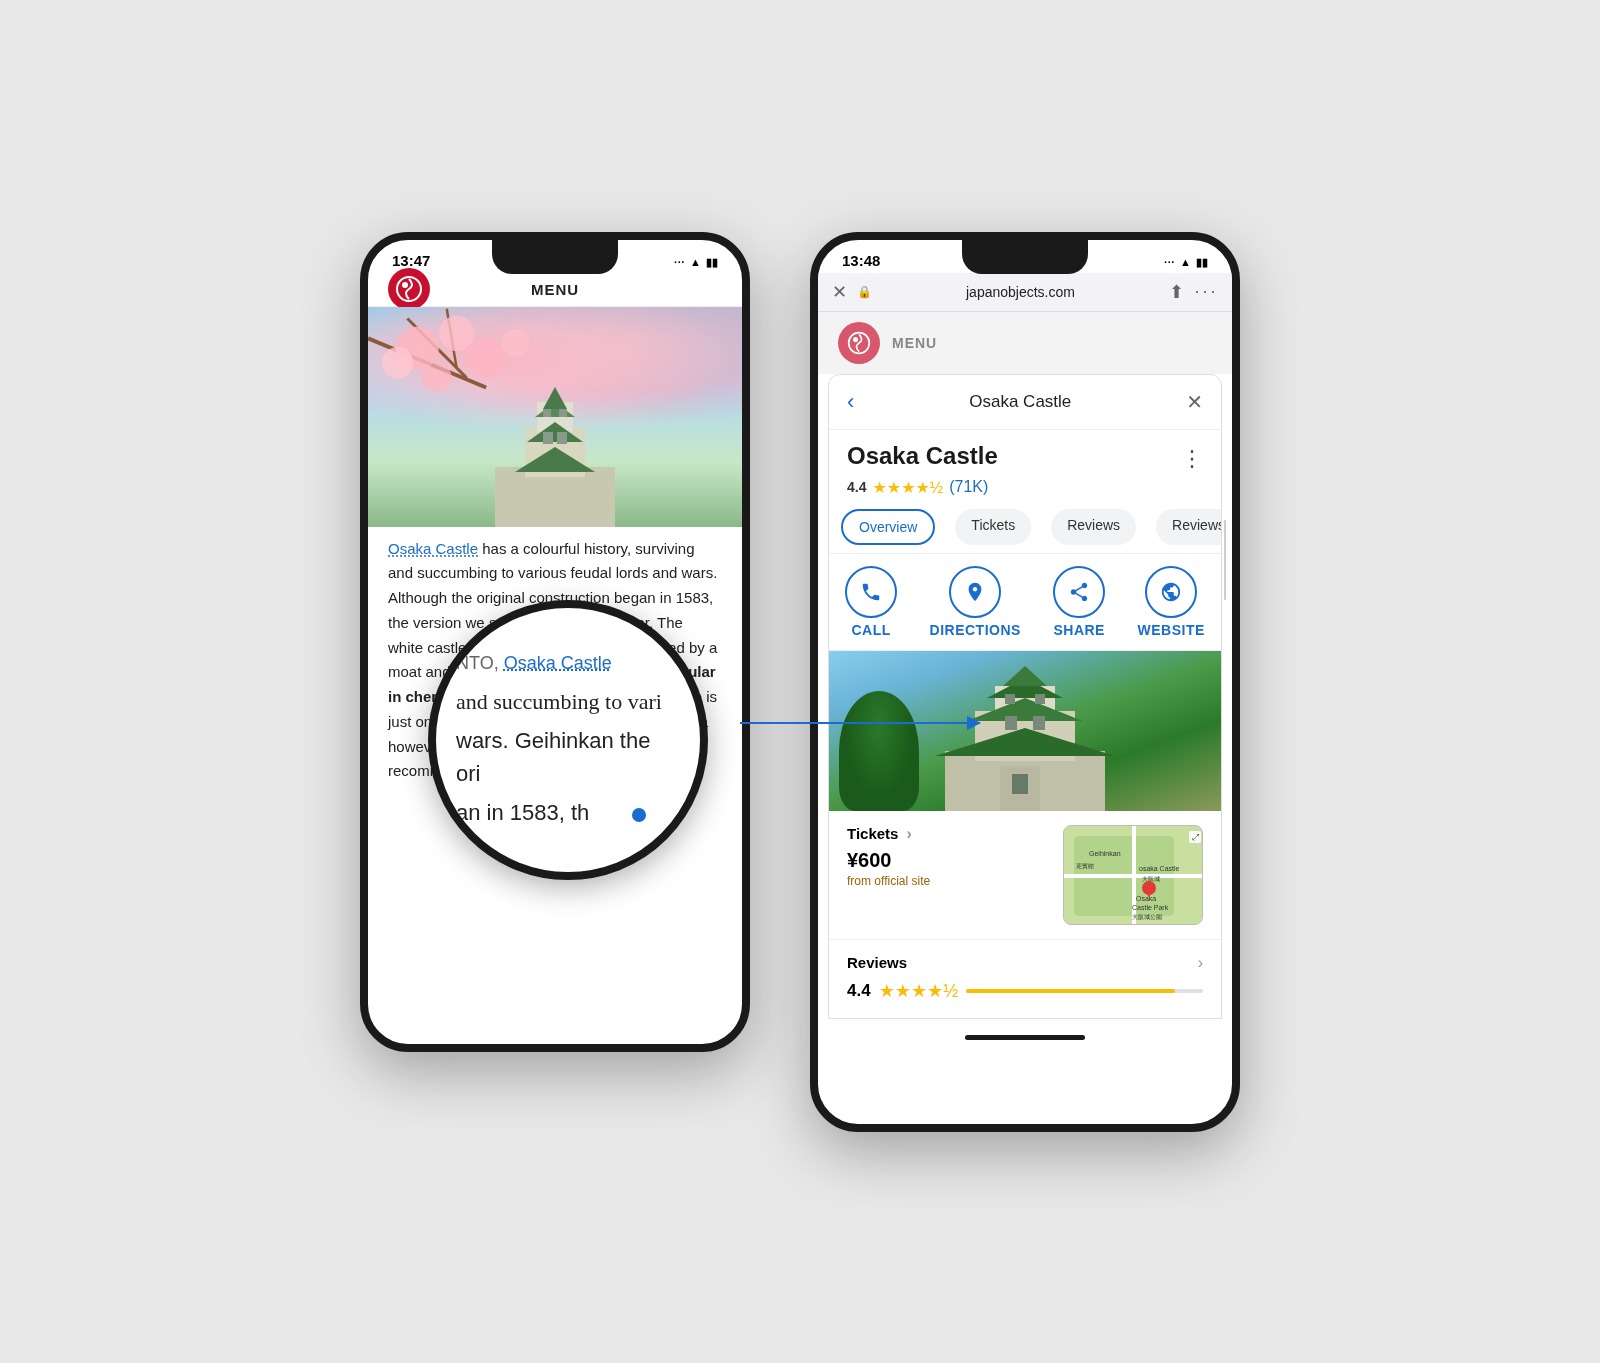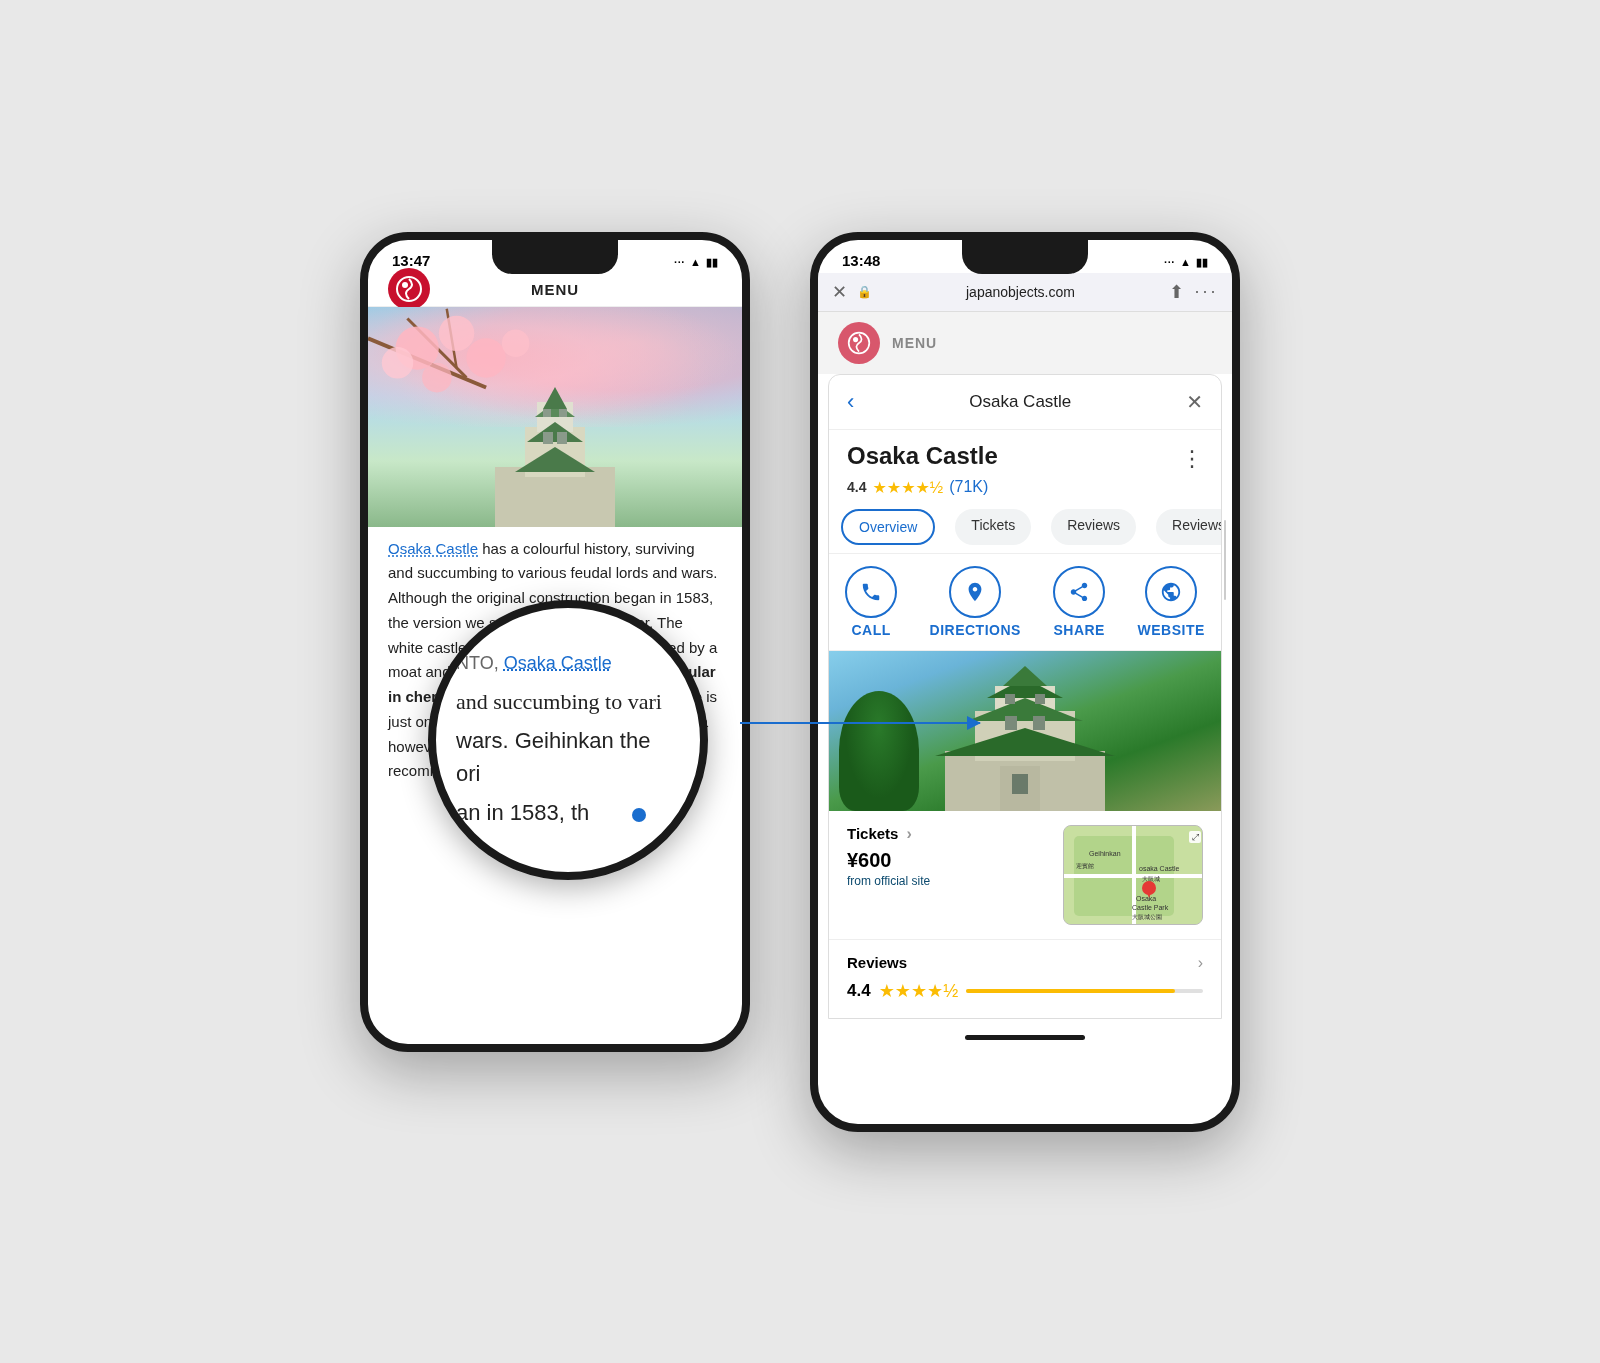--- a/index.html
+++ b/index.html
@@ -635,21 +635,21 @@
         <div style="position:absolute;top:0;left:0;right:0;height:80px;background:linear-gradient(to bottom, #87ceeb, rgba(135,206,235,0.3));z-index:-1;"></div>
       </div>
 
       <div style="display:flex; align-items:flex-start; padding: 14px 18px; border-bottom: 1px solid #eee; position:relative; min-height:110px;">
         <div style="flex:1;">
           <div style="font-size:15px;font-weight:600;display:flex;align-items:center;gap:8px;">
             <span>Tickets</span>
             <span style="color:#999;font-size:16px;">›</span>
           </div>
           <div style="font-size:20px;font-weight:700;margin-top:6px;">¥600</div>
-          <div style="font-size:12px;color:#0c4a6e;margin-top:2px;">from official site</div>
+          <div style="font-size:12px;color:#a16207;margin-top:2px;">from official site</div>
         </div>
 
         <div style="width:140px;height:100px;background:#c8dfa0;border-radius:8px;border:1px solid #bbb;overflow:hidden;position:relative;margin-left:10px;">
           
           <svg width="140" height="100" viewBox="0 0 140 100">
             <rect width="140" height="100" fill="#c8dfa0"></rect>
 
             <rect x="10" y="10" width="100" height="80" rx="5" fill="#a8cf80" opacity="0.7"></rect>
 
             <line x1="0" y1="50" x2="140" y2="50" stroke="white" stroke-width="4"></line>

